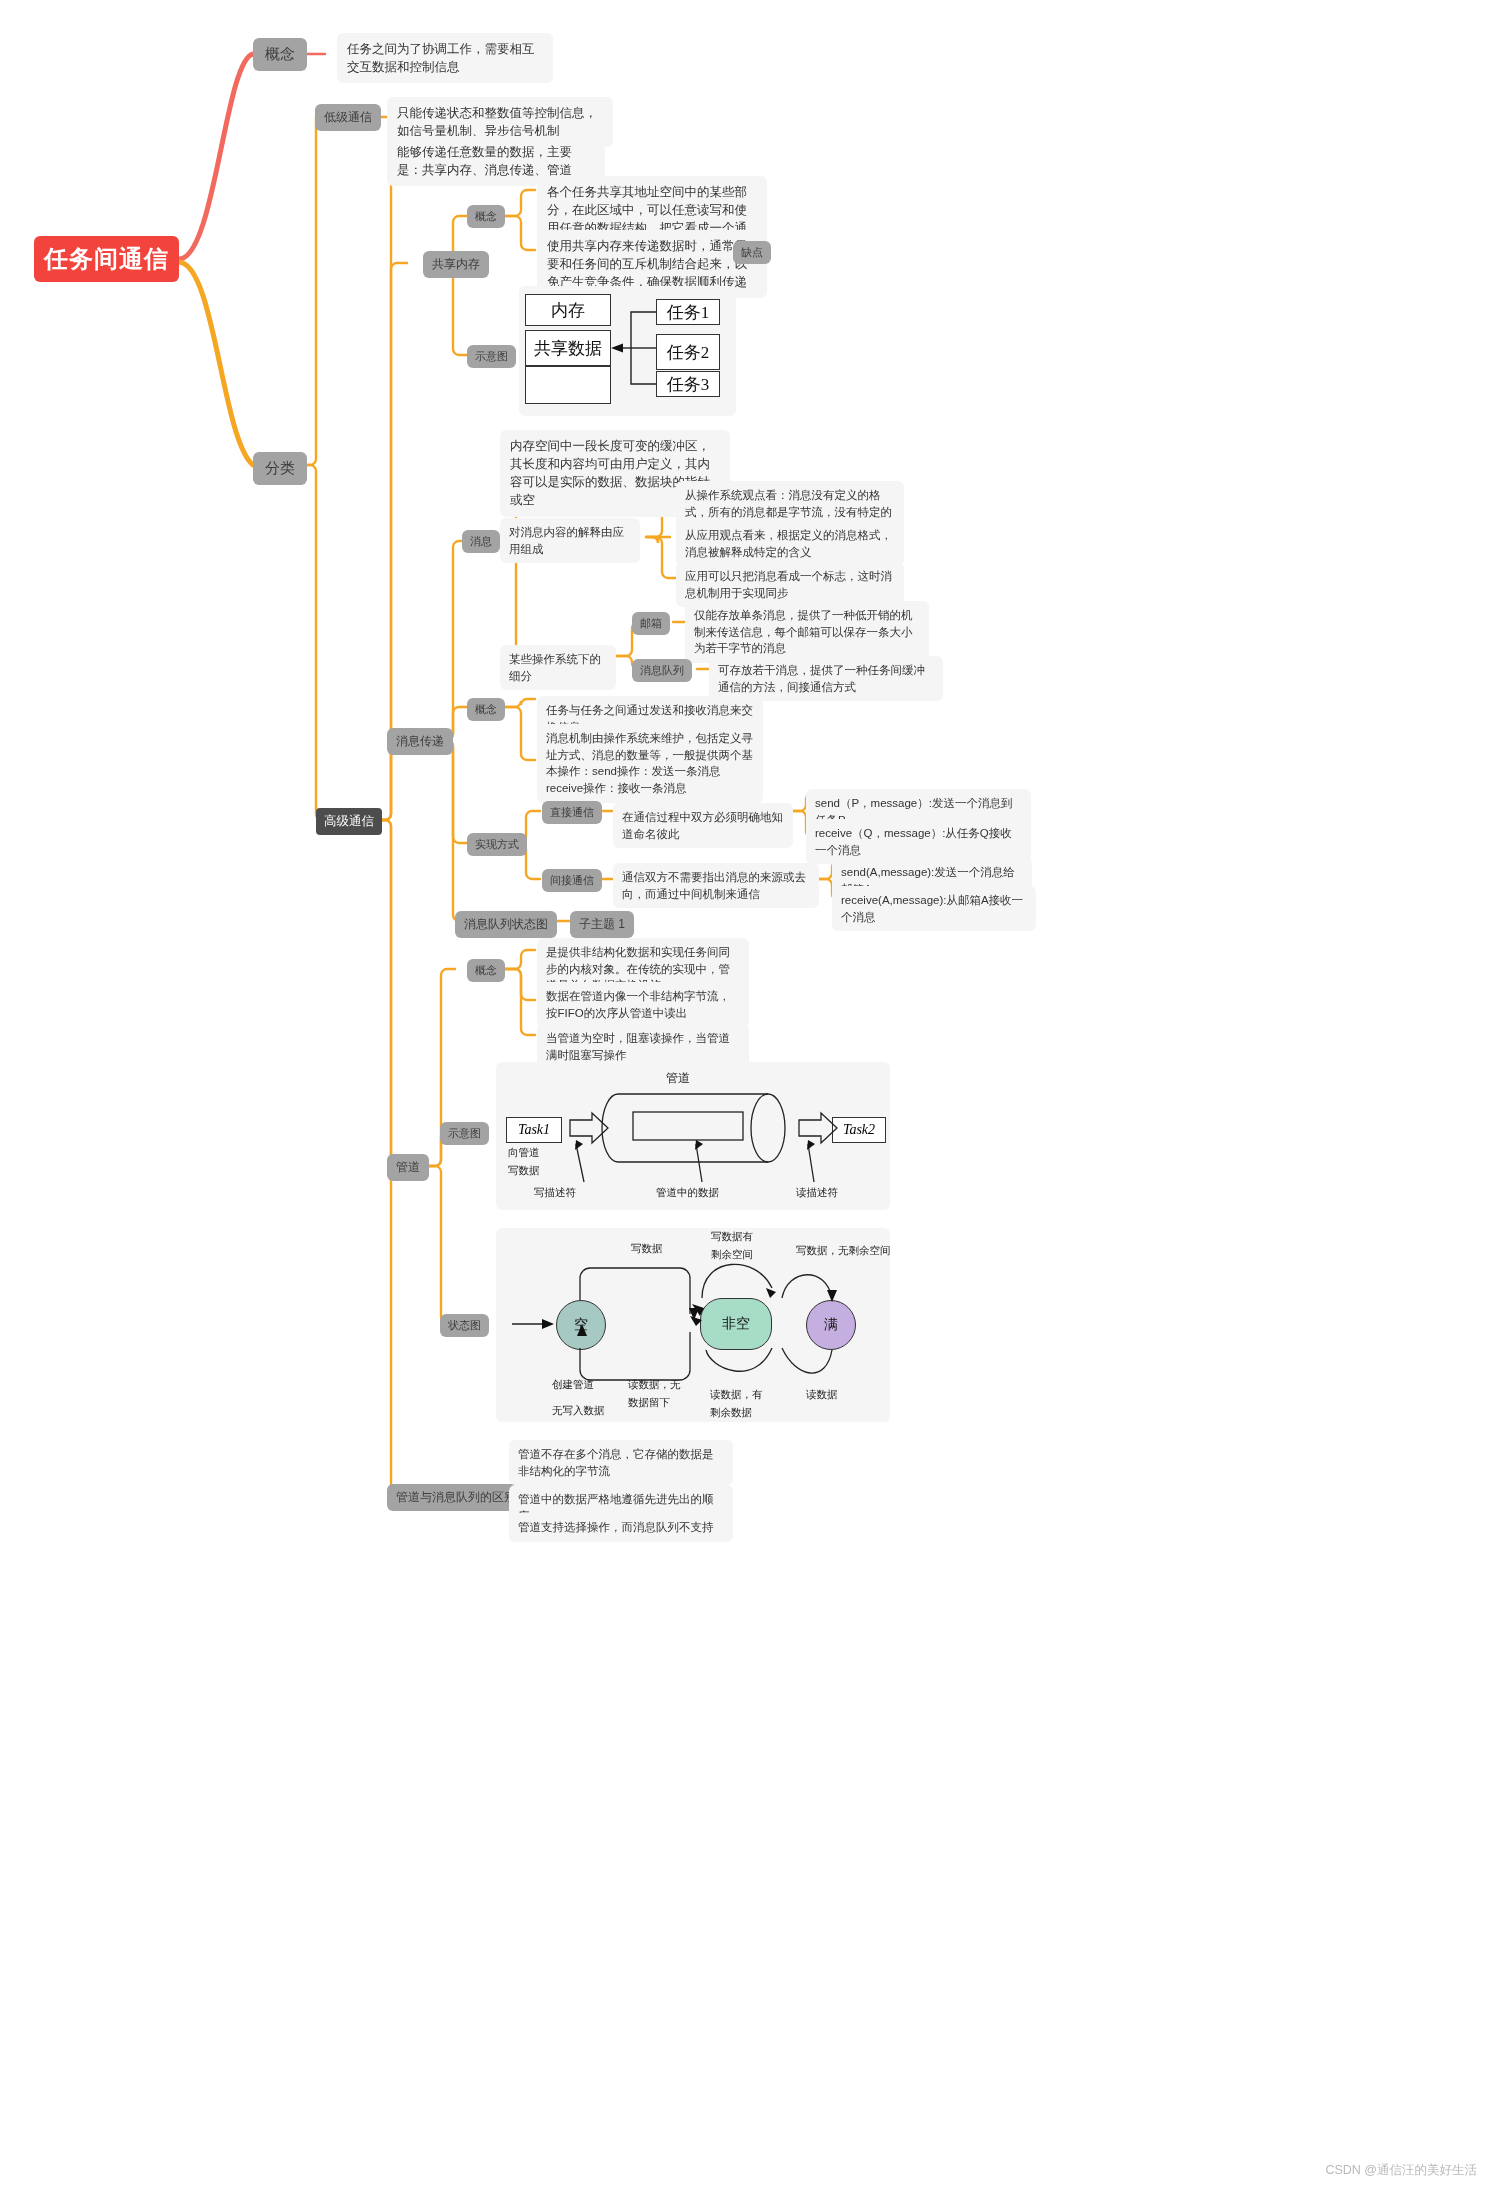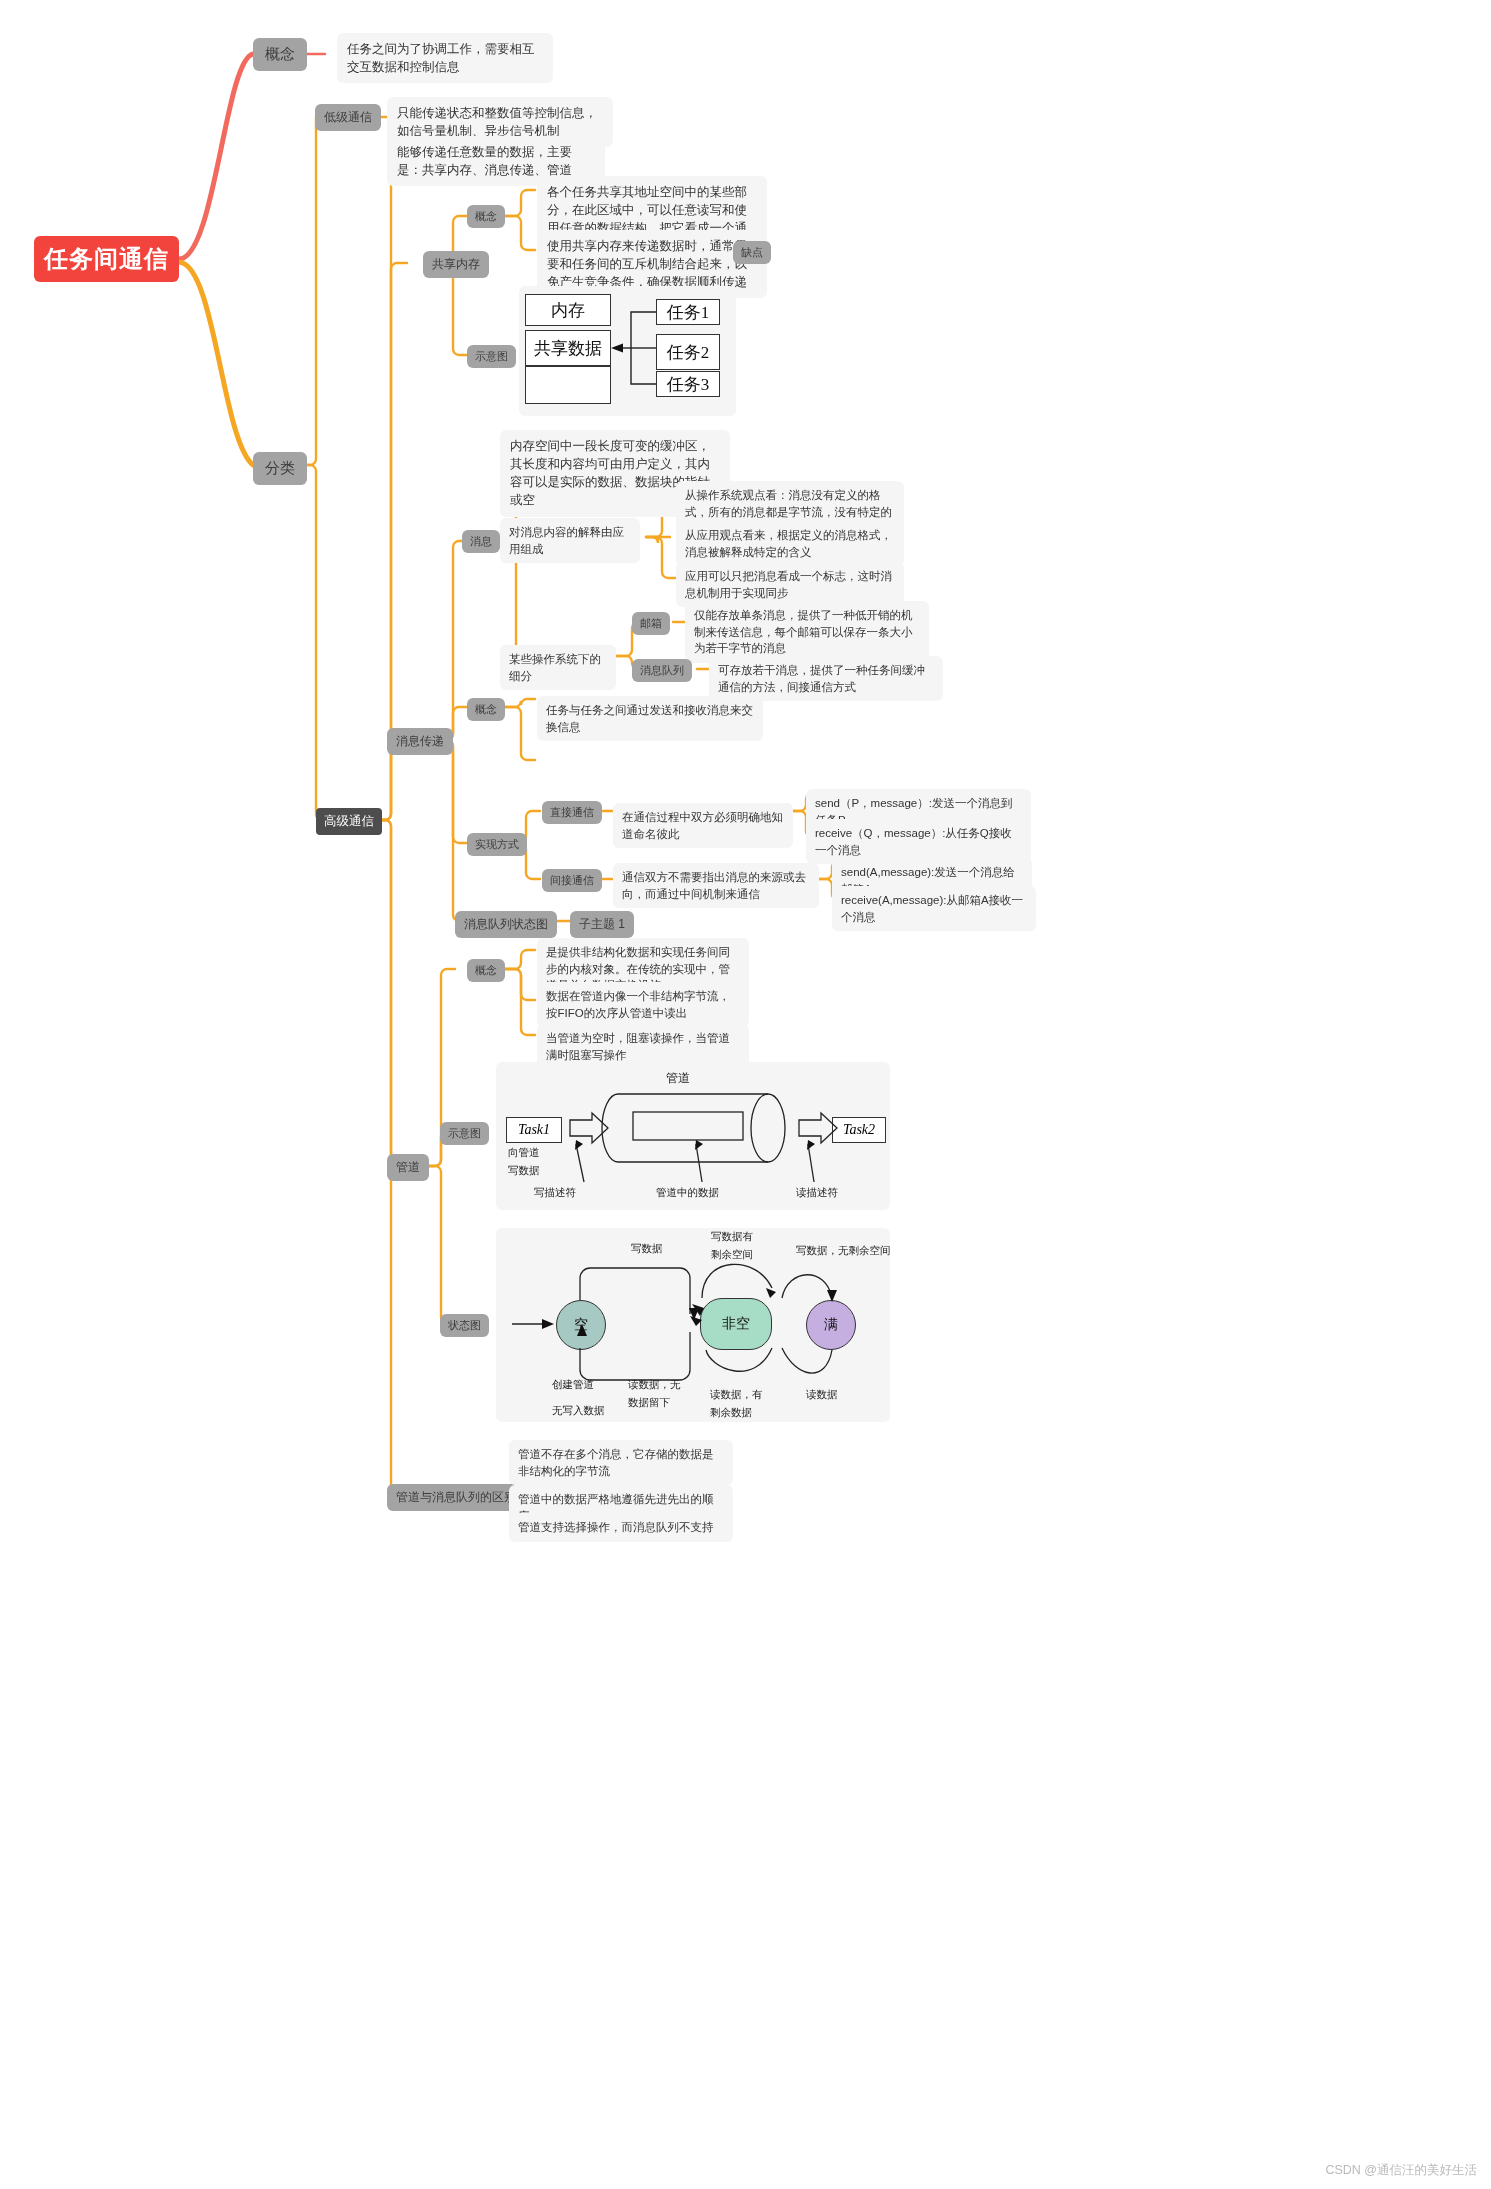--- a/index.html
+++ b/index.html
@@ -226,20 +226,23 @@
   <div class="node leafsm" style="left:709px;top:656px;width:234px;">
     <span>可存放若干消息，提供了一种任务间缓冲通信的方法，间接通信方式</span>
   </div>
 
   <div class="node tiny" style="left:467px;top:698px;">
     <span>概念</span>
   </div>
   <div class="node leafsm" style="left:537px;top:696px;width:226px;">
     <span>任务与任务之间通过发送和接收消息来交换信息</span>
   </div>
+  <div class="node leafsm" style="left:537px;top:724px;width:226px;">
+    <span>消息机制由操作系统来维护，包括定义寻址方式、消息的数量等，一般提供两个基本操作：send操作：发送一条消息receive操作：接收一条消息</span>
+  </div>
 
   <div class="node tiny" style="left:467px;top:833px;">
     <span>实现方式</span>
   </div>
   <div class="node tiny" style="left:542px;top:801px;">
     <span>直接通信</span>
   </div>
   <div class="node leafsm" style="left:613px;top:803px;width:180px;">
     <span>在通信过程中双方必须明确地知道命名彼此</span>
   </div>

